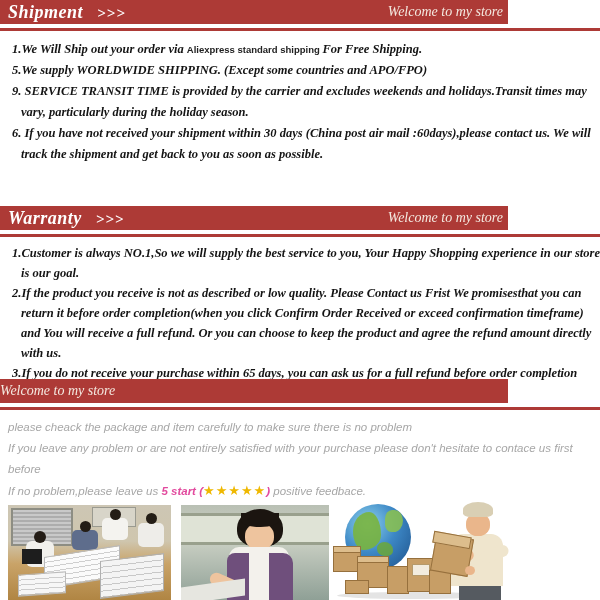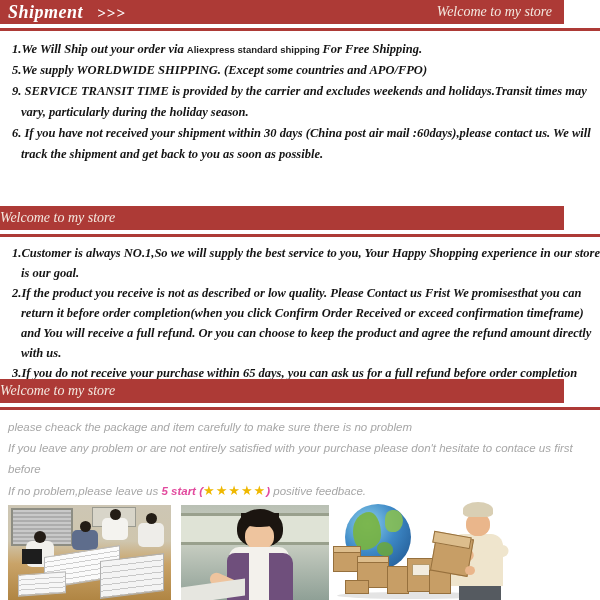--- a/index.html
+++ b/index.html
@@ -1,26 +1,26 @@
 <!DOCTYPE html>
 <html><head>
 <meta charset="utf-8">
 <style>
   html,body{margin:0;padding:0;background:#fff;}
   .page{position:relative;width:600px;height:600px;background:#ffffff;overflow:hidden;
         font-family:"Liberation Serif",serif;}
   
-  .bar{position:absolute;left:0;width:564px;height:26px;background:#ad3a36;
+  .bar{position:absolute;left:0;width:508px;height:26px;background:#ad3a36;
        border-bottom:2px solid #ffffff;display:flex;align-items:center;
        justify-content:space-between;padding:0;box-sizing:border-box;}
   .bar .stripe{position:absolute;left:0;top:28px;width:600px;height:3px;background:#ad3a36;}
   .bar-title{color:#fff;font-style:italic;font-weight:bold;font-size:18px;
              padding-left:8px;white-space:nowrap;letter-spacing:.5px;}
   .bar-arrows{font-size:15px;margin-left:14px;letter-spacing:1px;}
-  .bar-welcome{color:#f4e9e0;font-style:italic;font-size:14px;padding-right:12px;white-space:nowrap;}
+  .bar-welcome{color:#f4e9e0;font-style:italic;font-size:14px;padding-right:5px;white-space:nowrap;}
   
   .notes{position:absolute;left:0;width:594px;padding-left:12px;color:#141414;
          font-style:italic;font-weight:bold;font-size:12.5px;}
   .notes p{margin:0;padding-left:9px;text-indent:-9px;}
   .lh21 p{line-height:21px;}
   .lh20 p{line-height:20px;}
   .small-sans{font-family:"Liberation Sans",sans-serif;font-style:normal;
               font-weight:bold;font-size:9.5px;color:#222;}
   
   .fb{position:absolute;left:0;width:588px;padding-left:8px;color:#a7a7a7;
@@ -111,20 +111,21 @@
   </div>
 
   <div class="notes lh21" style="top:39px">
     <p><span>1.We Will Ship out your order via </span><span class="small-sans">Aliexpress standard shipping </span><span>For Free Shipping.</span></p>
     <p>5.We supply WORLDWIDE SHIPPING. (Except some countries and APO/FPO)</p>
     <p>9. SERVICE TRANSIT TIME is provided by the carrier and excludes weekends and holidays.Transit times may vary, particularly during the holiday season.</p>
     <p>6. If you have not received your shipment within 30 days (China post air mail :60days),please contact us. We will track the shipment and get back to you as soon as possible.</p>
   </div>
 
   <div class="bar" style="top:206px">
+    <span class="bar-title"><span>Warranty</span><span class="bar-arrows">&gt;&gt;&gt;</span></span>
     <span class="bar-welcome">Welcome to my store</span>
     <span class="stripe"></span>
   </div>
 
   <div class="notes lh20" style="top:243px">
     <p>1.Customer is always NO.1,So we will supply the best service to you, Your Happy Shopping experience in our store is our goal.</p>
     <p>2.If the product you receive is not as described or low quality. Please Contact us Frist We promisesthat you can return it before order completion(when you click Confirm Order Received or exceed confirmation timeframe) and You will receive a full refund. Or you can choose to keep the product and agree the refund amount directly with us.</p>
     <p>3.If you do not receive your purchase within 65 days, you can ask us for a full refund before order completion (when you click'Confirm Order Received'or exceed confirmation timeframe).</p>
   </div>
 

